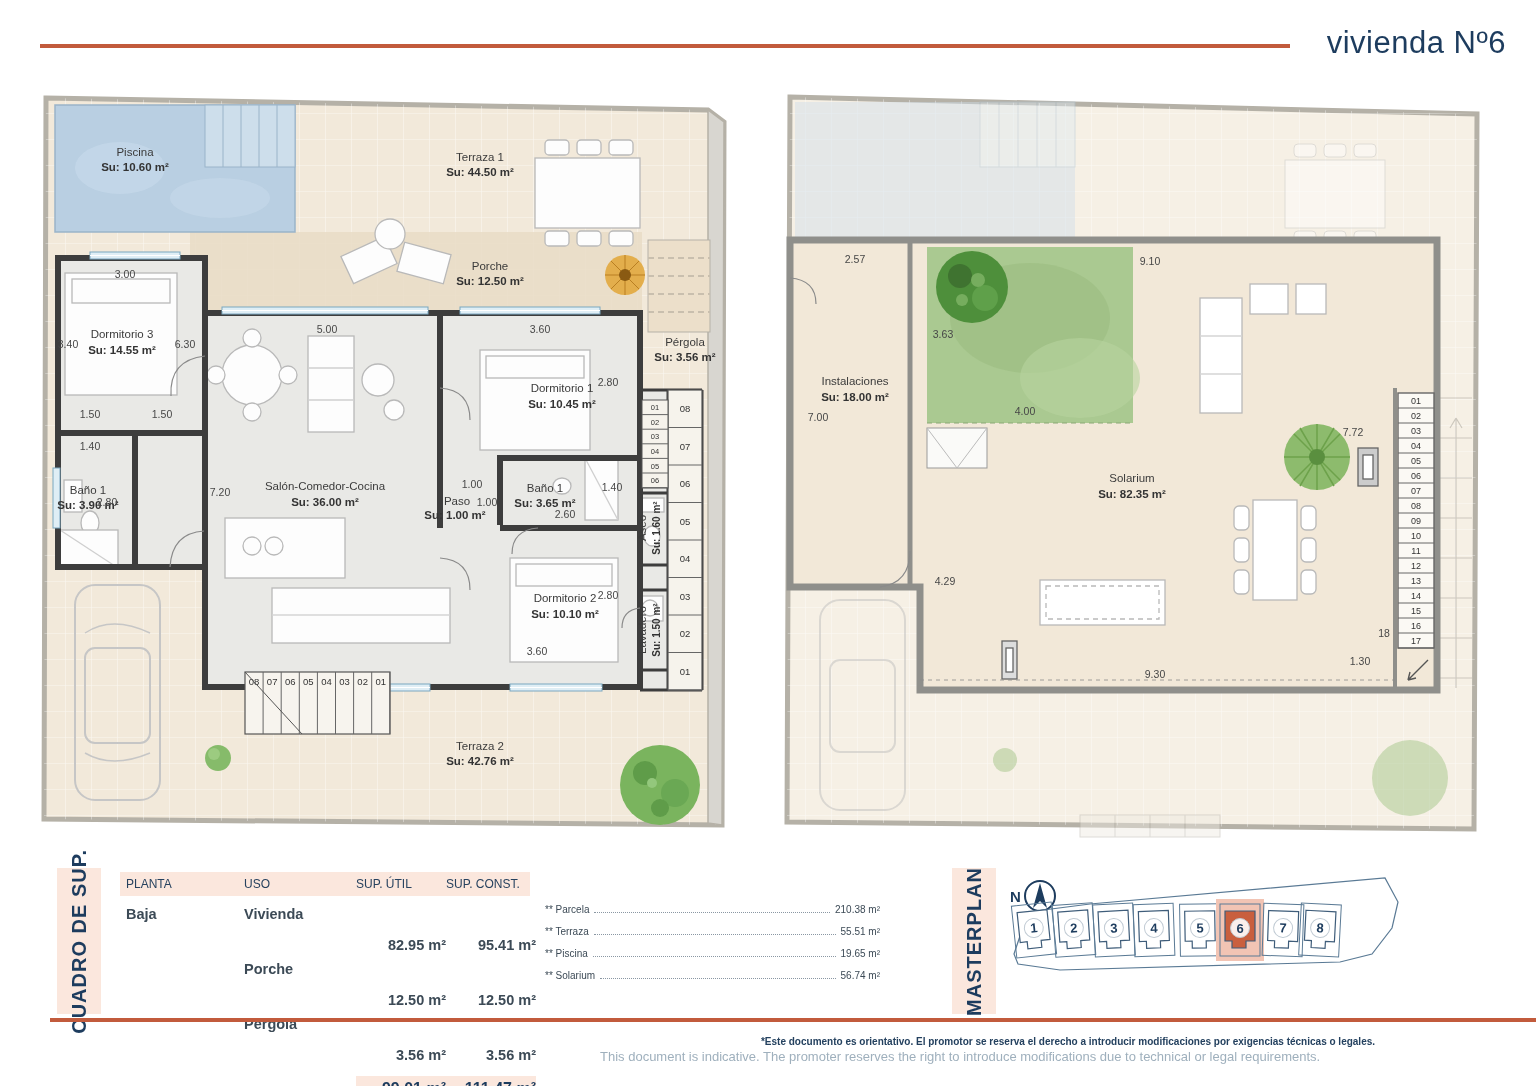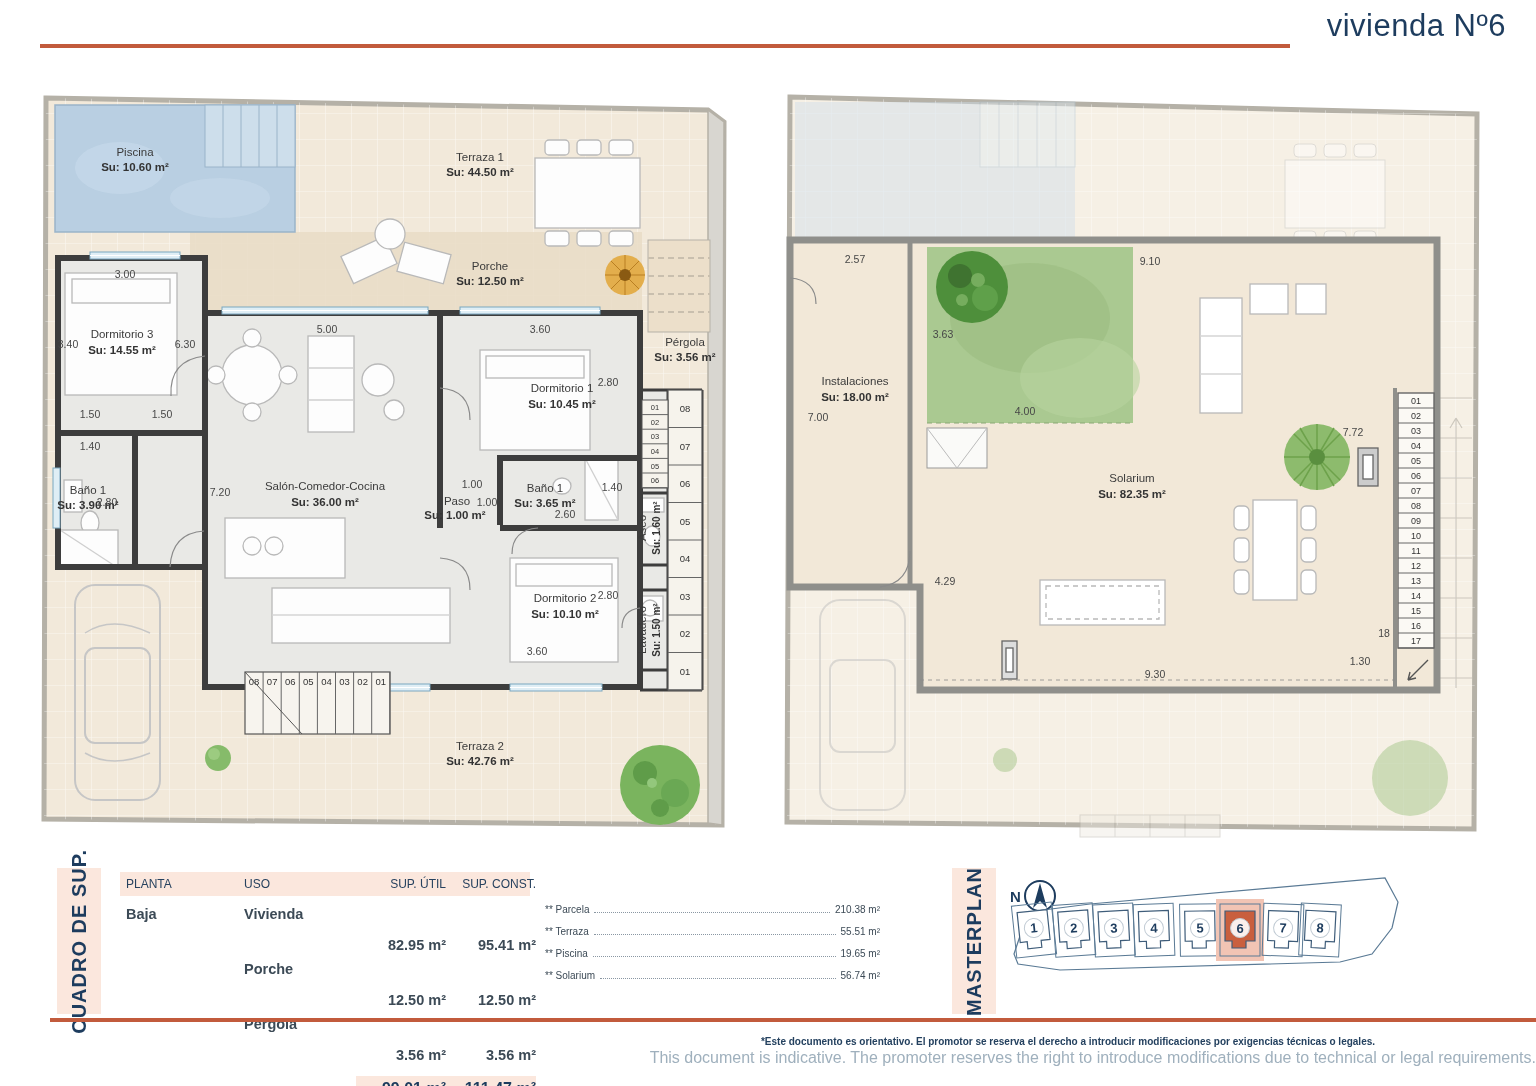--- a/index.html
+++ b/index.html
@@ -1,43 +1,43 @@
 <!DOCTYPE html>
 <html><head>
 <meta charset="utf-8">
 <style>
   html,body{margin:0;padding:0;background:#ffffff;}
   .page{position:relative;width:1536px;height:1086px;background:#fff;overflow:hidden;
         font-family:"Liberation Sans",sans-serif;color:#3a3a3a;}
   .abs{position:absolute;}
   
   .hline{position:absolute;left:40px;top:44px;width:1250px;height:4px;background:#c25b3c;}
-  .title{position:absolute;right:30px;top:8px;font-size:31px;color:#1d3c5e;letter-spacing:.5px;}
+  .title{position:absolute;right:30px;top:25px;font-size:31px;color:#1d3c5e;letter-spacing:.5px;}
   
   svg text{font-family:"Liberation Sans",sans-serif;}
   .rname{font-size:11.5px;fill:#3b3b3b;}
   .rarea{font-size:11.5px;font-weight:bold;fill:#333333;}
   .dim{font-size:10.5px;fill:#474747;}
   
   .sideTag{position:absolute;width:44px;background:#fbe7dd;display:flex;align-items:center;justify-content:center;}
   .sideTag span{writing-mode:vertical-rl;transform:rotate(180deg);font-size:20px;font-weight:bold;color:#1d3c5e;letter-spacing:1px;white-space:nowrap;}
   .suptable{position:absolute;left:120px;top:872px;width:410px;font-size:14.5px;color:#3c4a56;}
   .thead{display:grid;grid-template-columns:118px 112px 90px 90px;background:#fbe7dd;padding:5px 6px;color:#27425f;font-size:12px;}
-  .thead div:nth-child(3),.thead div:nth-child(4){text-align:right;}
+  .thead div:nth-child(3),.thead div:nth-child(4){text-align:left;}
   .trow{display:grid;grid-template-columns:118px 112px 90px 90px;padding:4px 6px;}
   .trow div:nth-child(3),.trow div:nth-child(4){text-align:right;margin-top:31px;}
   .ttotal{display:grid;grid-template-columns:230px 90px 90px;padding:6px 6px;margin-top:7px;}
   .ttotal .tbg{grid-column:2/4;display:grid;grid-template-columns:90px 90px;background:#fbe7dd;
                font-weight:bold;color:#1d3c5e;font-size:16px;padding:4px 0;margin:-4px 0;}
   .ttotal .tbg div{text-align:right;}
   .sumlist{position:absolute;left:545px;top:900px;width:335px;font-size:10px;color:#3c4a56;}
   .sumrow{display:flex;align-items:baseline;margin-bottom:7px;}
   .sumrow .lead{flex:1;border-bottom:1.5px dotted #8a97a3;margin:0 5px;height:12px;}
   .foot1{position:absolute;left:600px;top:1036px;width:936px;text-align:center;font-size:10px;font-weight:bold;color:#24415f;}
-  .foot2{position:absolute;left:600px;top:1049px;width:936px;text-align:right;font-size:16px;color:#9fb0bd;}
+  .foot2{position:absolute;left:600px;top:1049px;width:936px;text-align:left;font-size:13px;color:#9fb0bd;}
   .bline{position:absolute;left:50px;top:1018px;width:1486px;height:4px;background:#c25b3c;}
 </style>
 </head>
 <body>
 
 <div class="page">
 
   <div class="hline"></div>
   <div class="title">vivienda Nº6</div>
 

